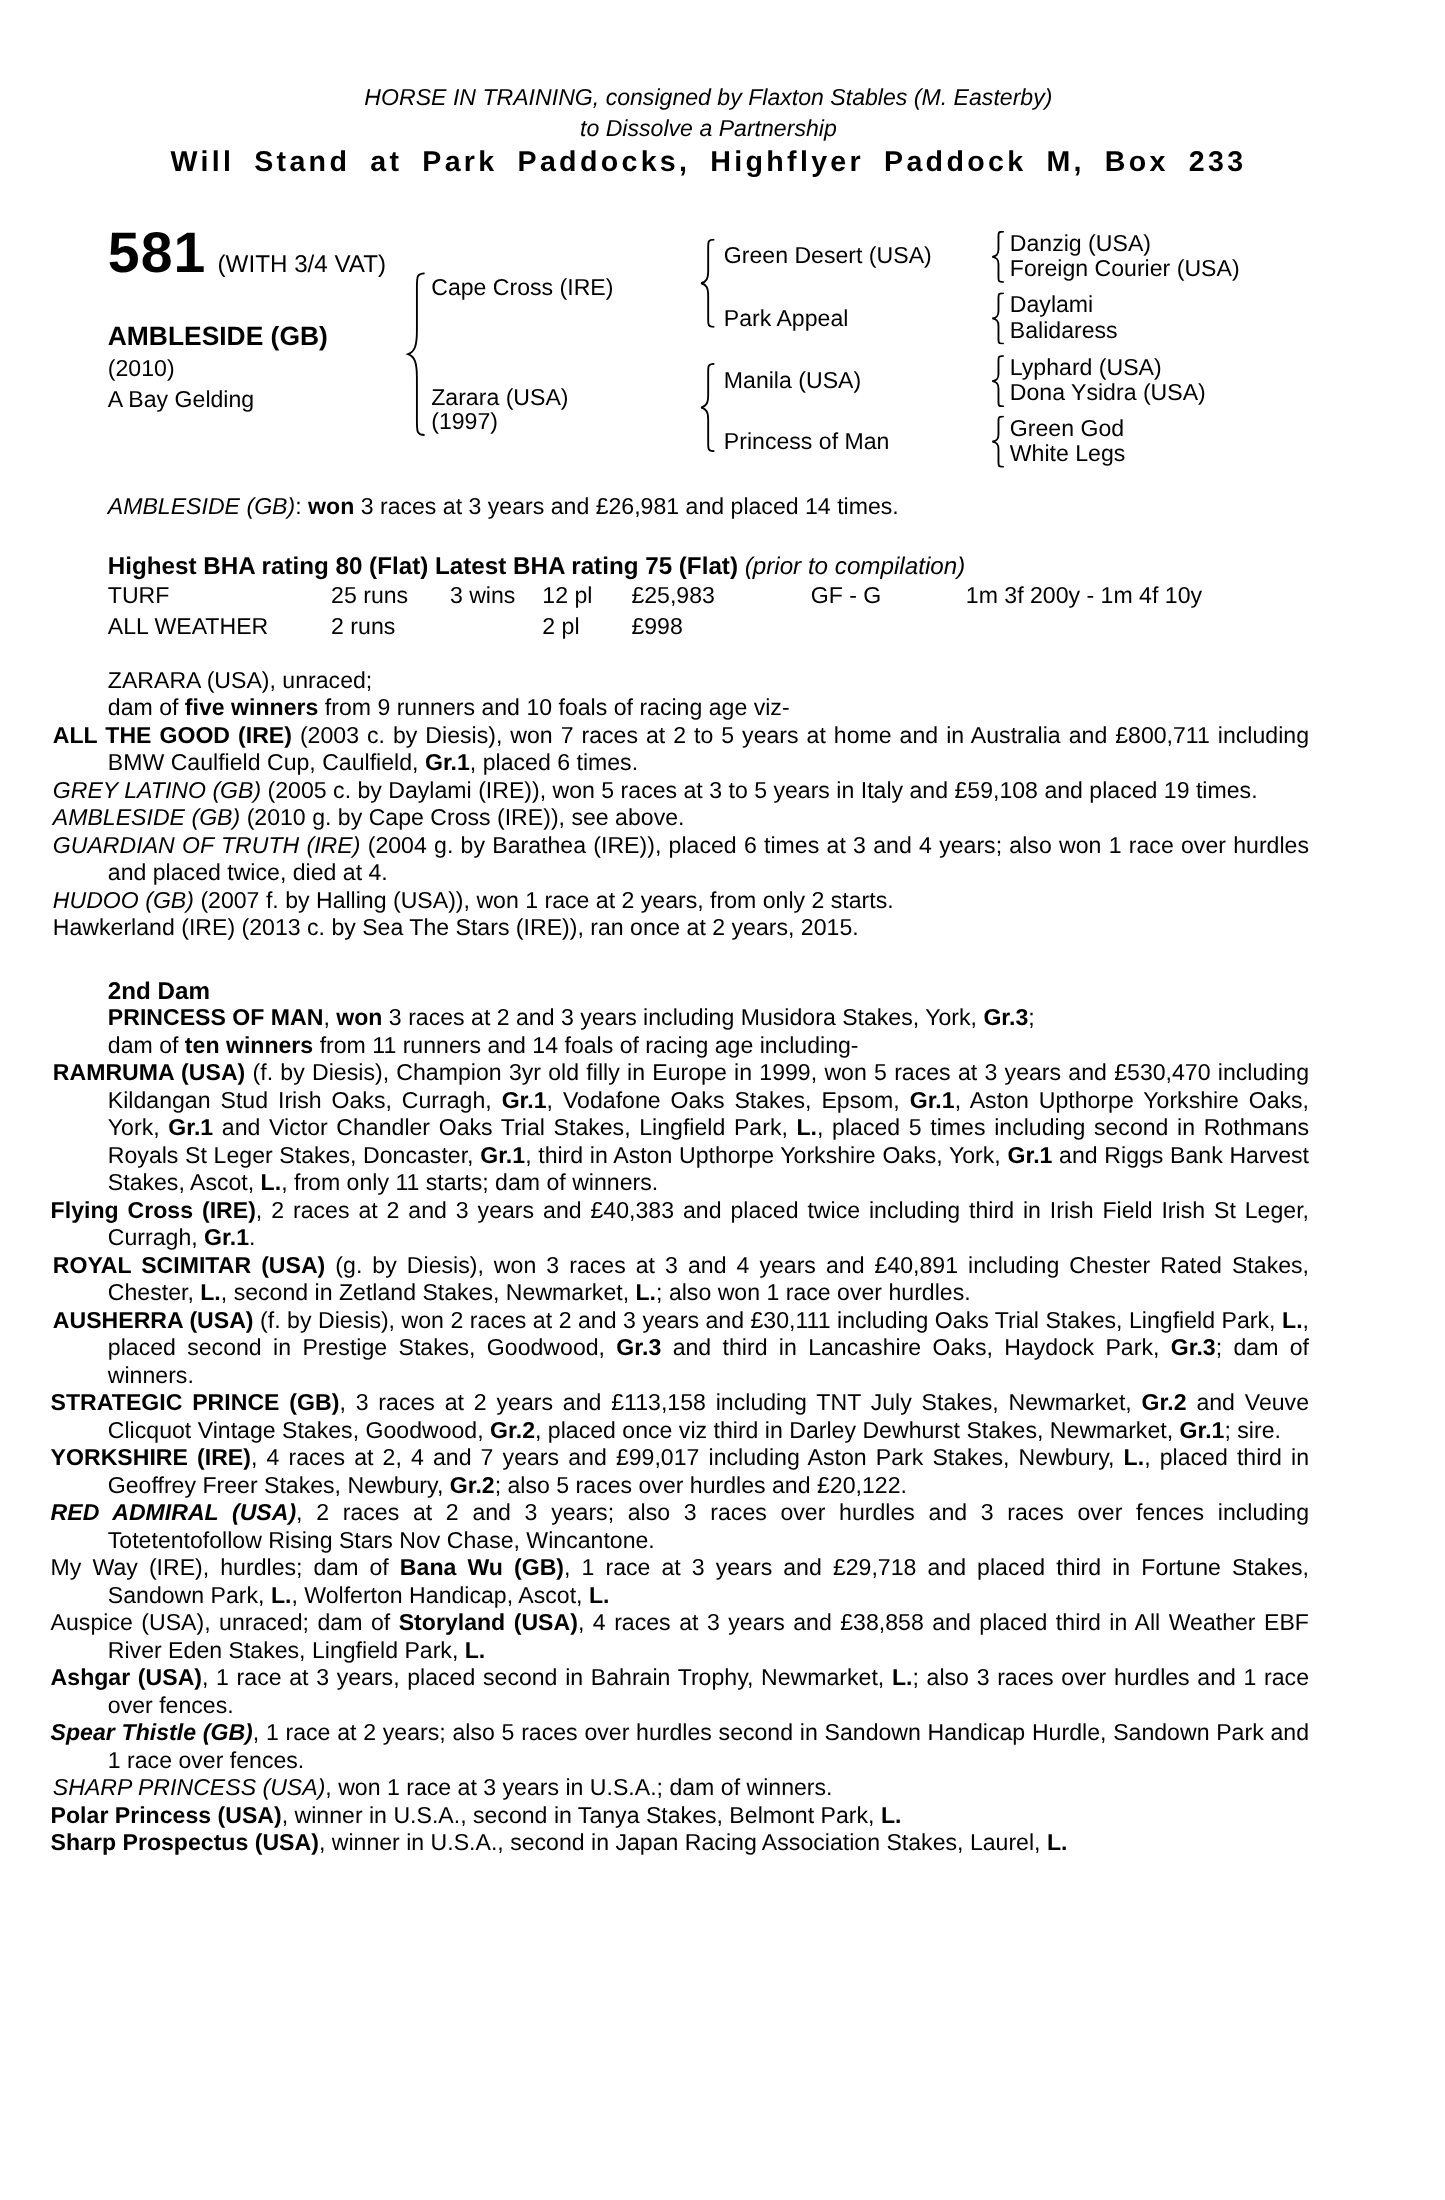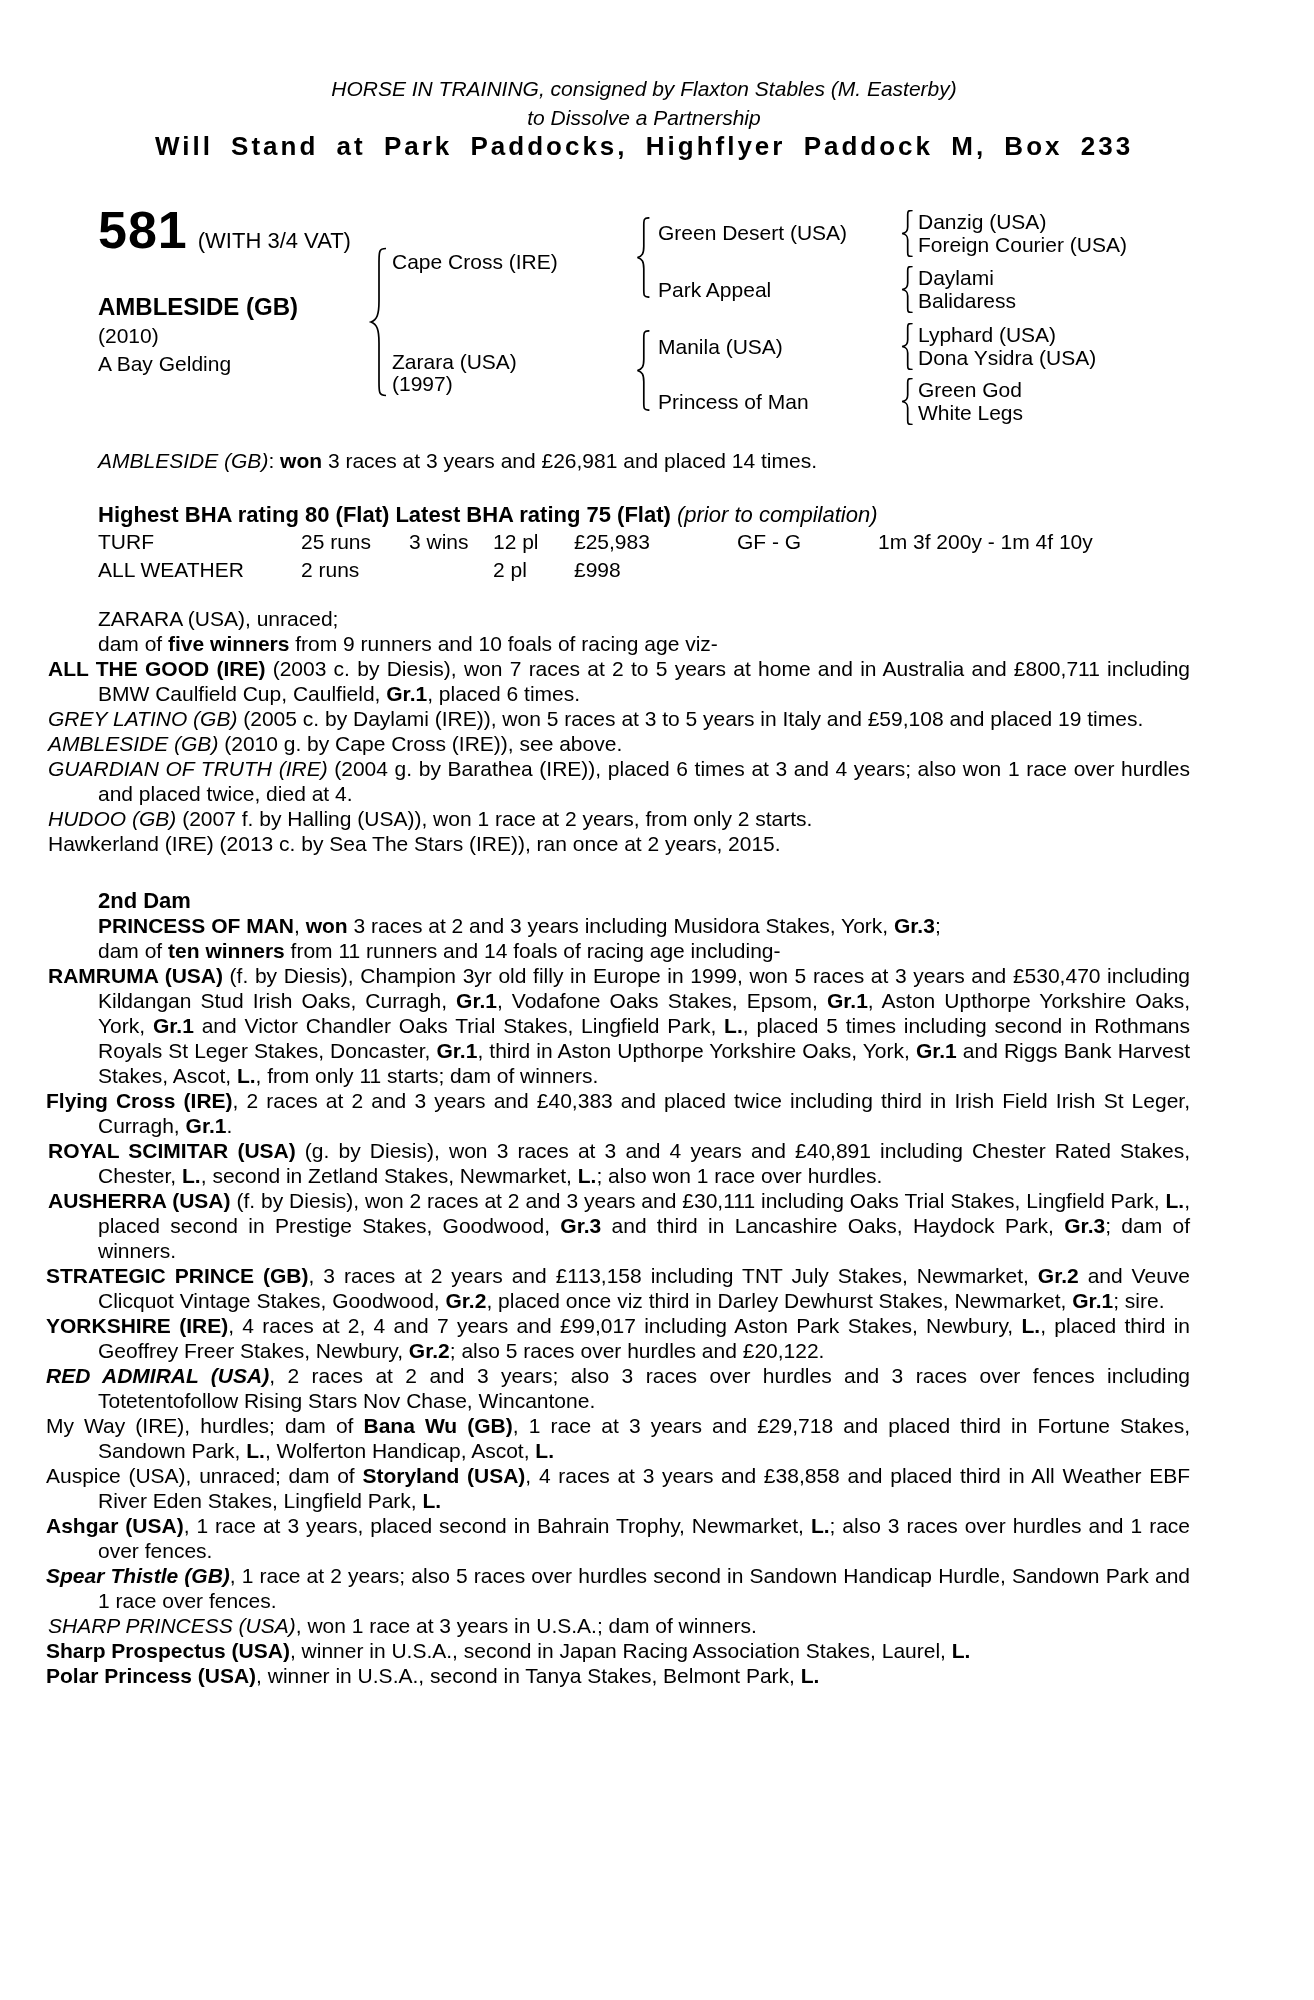--- a/index.html
+++ b/index.html
@@ -189,15 +189,15 @@
   <p class="entry l1"><span class="seg-b">ROYAL SCIMITAR (USA)</span><span class="seg-n"> (g. by Diesis), won 3 races at 3 and 4 years and £40,891 including Chester Rated Stakes, Chester, </span><span class="seg-b">L.</span><span class="seg-n">, second in Zetland Stakes, Newmarket, </span><span class="seg-b">L.</span><span class="seg-n">; also won 1 race over hurdles.</span></p>
   <p class="entry l1"><span class="seg-b">AUSHERRA (USA)</span><span class="seg-n"> (f. by Diesis), won 2 races at 2 and 3 years and £30,111 including Oaks Trial Stakes, Lingfield Park, </span><span class="seg-b">L.</span><span class="seg-n">, placed second in Prestige Stakes, Goodwood, </span><span class="seg-b">Gr.3</span><span class="seg-n"> and third in Lancashire Oaks, Haydock Park, </span><span class="seg-b">Gr.3</span><span class="seg-n">; dam of winners.</span></p>
   <p class="entry l2"><span class="seg-b">STRATEGIC PRINCE (GB)</span><span class="seg-n">, 3 races at 2 years and £113,158 including TNT July Stakes, Newmarket, </span><span class="seg-b">Gr.2</span><span class="seg-n"> and Veuve Clicquot Vintage Stakes, Goodwood, </span><span class="seg-b">Gr.2</span><span class="seg-n">, placed once viz third in Darley Dewhurst Stakes, Newmarket, </span><span class="seg-b">Gr.1</span><span class="seg-n">; sire.</span></p>
   <p class="entry l2"><span class="seg-b">YORKSHIRE (IRE)</span><span class="seg-n">, 4 races at 2, 4 and 7 years and £99,017 including Aston Park Stakes, Newbury, </span><span class="seg-b">L.</span><span class="seg-n">, placed third in Geoffrey Freer Stakes, Newbury, </span><span class="seg-b">Gr.2</span><span class="seg-n">; also 5 races over hurdles and £20,122.</span></p>
   <p class="entry l2"><span class="seg-bi">RED ADMIRAL (USA)</span><span class="seg-n">, 2 races at 2 and 3 years; also 3 races over hurdles and 3 races over fences including Totetentofollow Rising Stars Nov Chase, Wincantone.</span></p>
   <p class="entry l2"><span class="seg-n">My Way (IRE), hurdles; dam of </span><span class="seg-b">Bana Wu (GB)</span><span class="seg-n">, 1 race at 3 years and £29,718 and placed third in Fortune Stakes, Sandown Park, </span><span class="seg-b">L.</span><span class="seg-n">, Wolferton Handicap, Ascot, </span><span class="seg-b">L.</span></p>
   <p class="entry l2"><span class="seg-n">Auspice (USA), unraced; dam of </span><span class="seg-b">Storyland (USA)</span><span class="seg-n">, 4 races at 3 years and £38,858 and placed third in All Weather EBF River Eden Stakes, Lingfield Park, </span><span class="seg-b">L.</span></p>
   <p class="entry l2"><span class="seg-b">Ashgar (USA)</span><span class="seg-n">, 1 race at 3 years, placed second in Bahrain Trophy, Newmarket, </span><span class="seg-b">L.</span><span class="seg-n">; also 3 races over hurdles and 1 race over fences.</span></p>
   <p class="entry l2"><span class="seg-bi">Spear Thistle (GB)</span><span class="seg-n">, 1 race at 2 years; also 5 races over hurdles second in Sandown Handicap Hurdle, Sandown Park and 1 race over fences.</span></p>
   <p class="entry l1"><span class="seg-i">SHARP PRINCESS (USA)</span><span class="seg-n">, won 1 race at 3 years in U.S.A.; dam of winners.</span></p>
+  <p class="entry l2"><span class="seg-b">Polar Princess (USA)</span><span class="seg-n">, winner in U.S.A., second in Tanya Stakes, Belmont Park, </span><span class="seg-b">L.</span></p>
   <p class="entry l2"><span class="seg-b">Sharp Prospectus (USA)</span><span class="seg-n">, winner in U.S.A., second in Japan Racing Association Stakes, Laurel, </span><span class="seg-b">L.</span></p>
-  <p class="entry l2"><span class="seg-b">Polar Princess (USA)</span><span class="seg-n">, winner in U.S.A., second in Tanya Stakes, Belmont Park, </span><span class="seg-b">L.</span></p>
 </div>
 
 </body></html>

